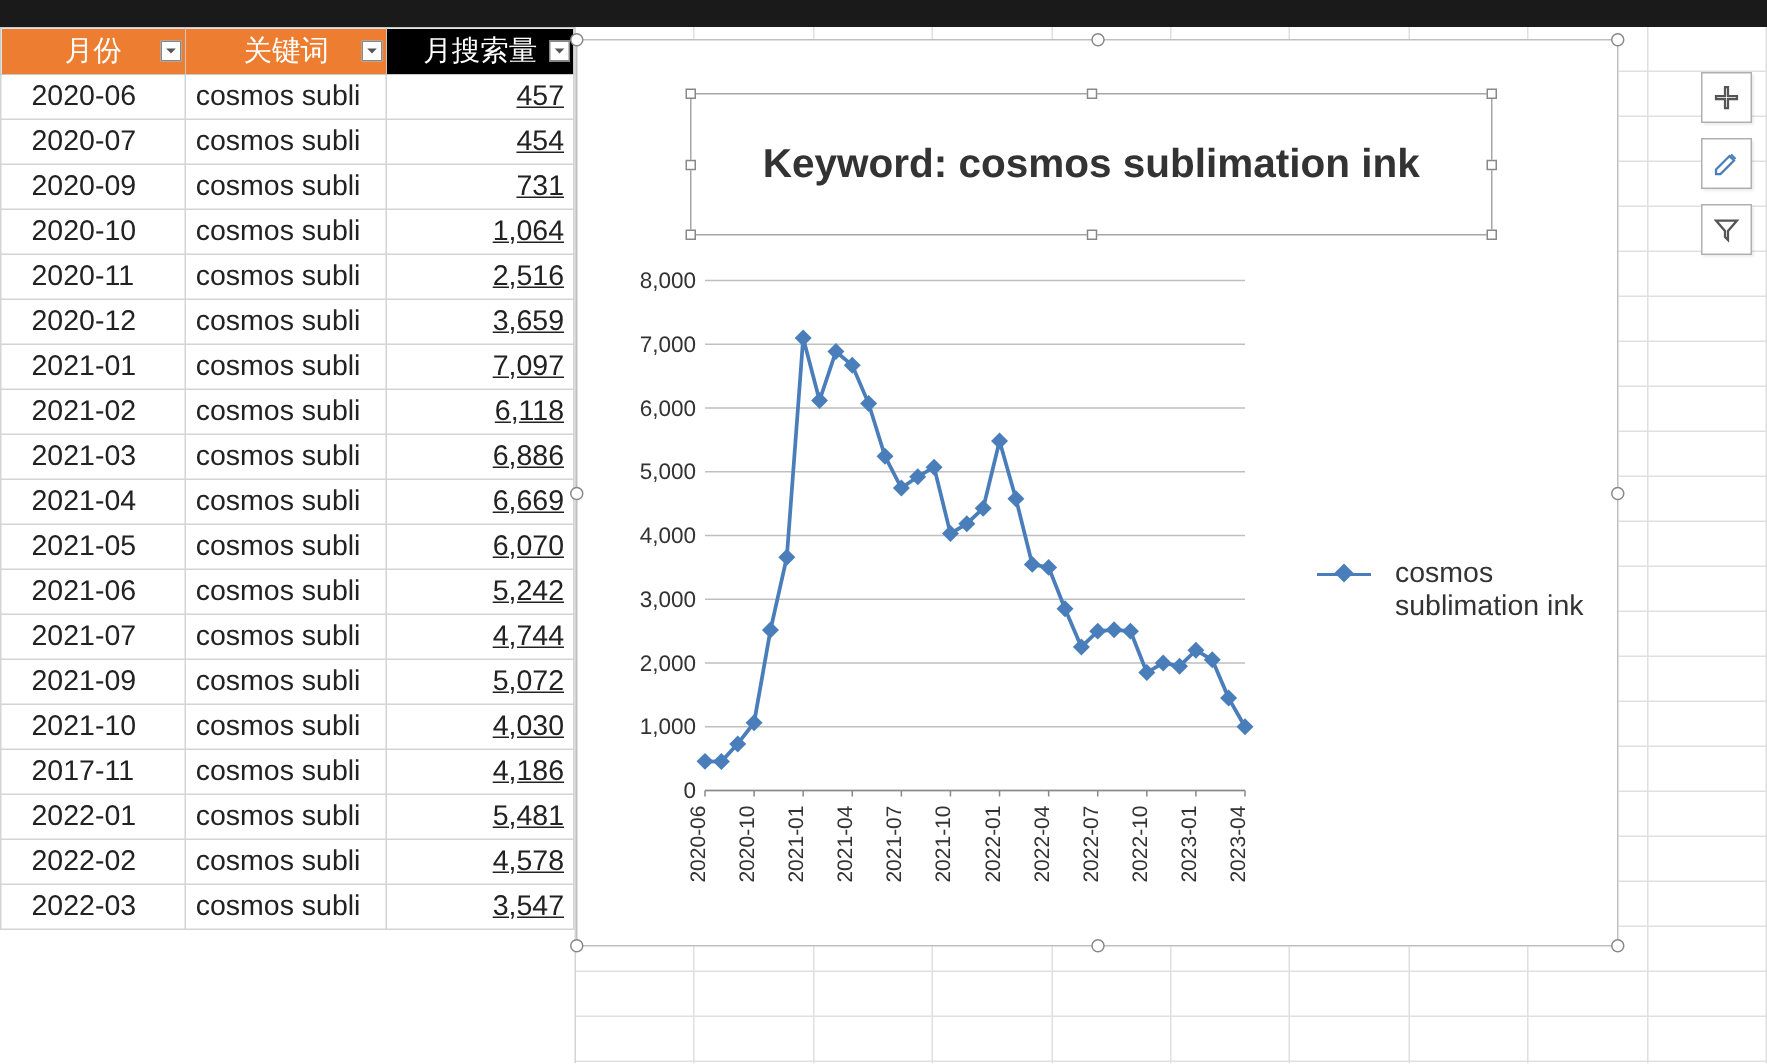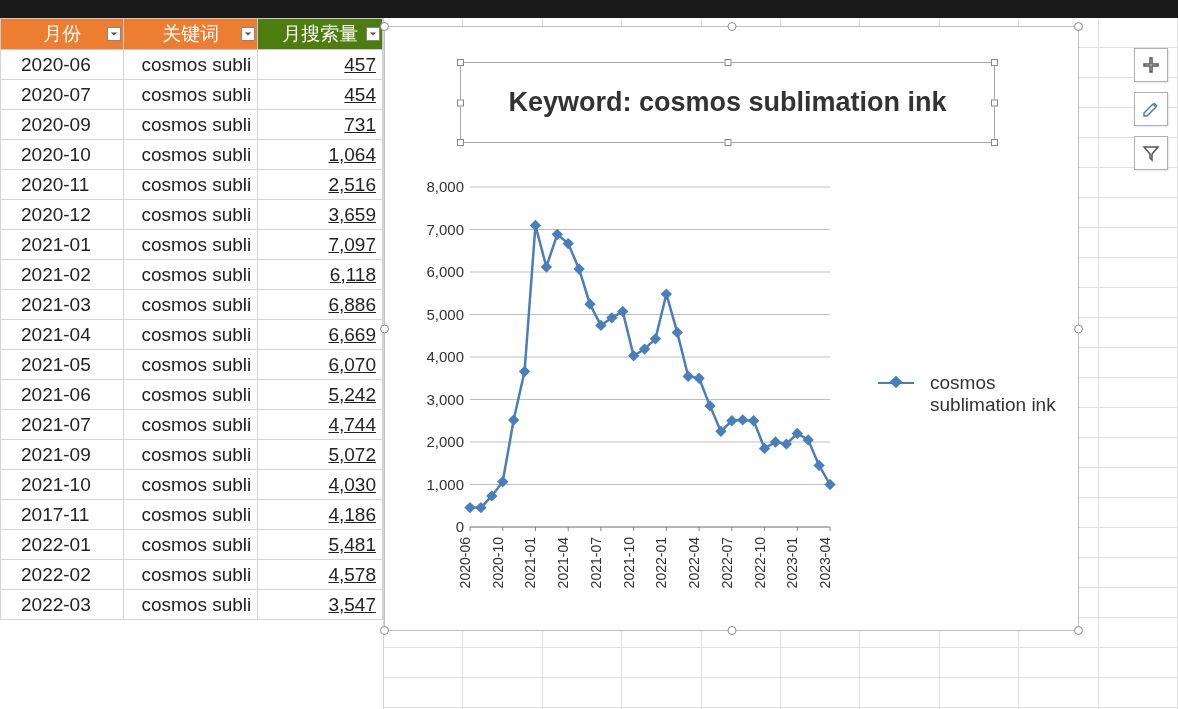--- a/index.html
+++ b/index.html
@@ -55,21 +55,21 @@
   th .dropdown svg { width: 8px; height: 8px; }
   td {
     border: 1px solid #d4d4d4;
     height: 30px;
     padding: 2px 6px;
     white-space: nowrap;
     overflow: hidden;
     color: #222;
   }
   td.month { width: 124px; text-align: left; padding-left: 20px;}
-  td.kw { width: 134px; text-align: right; }
+  td.kw { width: 134px; text-align: left; }
   td.val { width: 126px; text-align: right; padding-right: 6px; text-decoration: underline;}
   .sheet-rest {
     flex: 1;
     position: relative;
     background: #fff;
   }
   .grid-cols {
     position: absolute;
     top: 0; left: 0; right: 0; bottom: 0;
     display: flex;
@@ -108,21 +108,21 @@
   .h-br { right: -5px; bottom: -5px; }
   .h-tm { left: 50%; top: -5px; transform: translateX(-50%);}
   .h-bm { left: 50%; bottom: -5px; transform: translateX(-50%);}
   .h-ml { left: -5px; top: 50%; transform: translateY(-50%);}
   .h-mr { right: -5px; top: 50%; transform: translateY(-50%);}
   .chart-title-box {
     position: absolute;
     left: 75px;
     top: 35px;
     width: 535px;
-    height: 81px;
+    height: 95px;
     border: 1px solid #a6a6a6;
     display: flex;
     align-items: center;
     justify-content: center;
     text-align: center;
     font-size: 27px;
     font-weight: bold;
     color: #333;
     line-height: 1.3;
   }
@@ -217,21 +217,21 @@
             </span>
           </th>
           <th>
             <span>关键词</span>
             <span class="dropdown">
               <svg viewBox="0 0 10 10">
                   <path d="M1 3 L5 7 L9 3 Z" fill="#555"></path>
                 </svg>
             </span>
           </th>
-          <th style="background:#4d7c0f">
+          <th style="background:#000000">
             <span>月搜索量</span>
             <span class="dropdown">
               <svg viewBox="0 0 10 10">
                   <path d="M1 3 L5 7 L9 3 Z" fill="#555"></path>
                 </svg>
             </span>
           </th>
         </tr>
       </thead>
       <tbody id="tbody">

